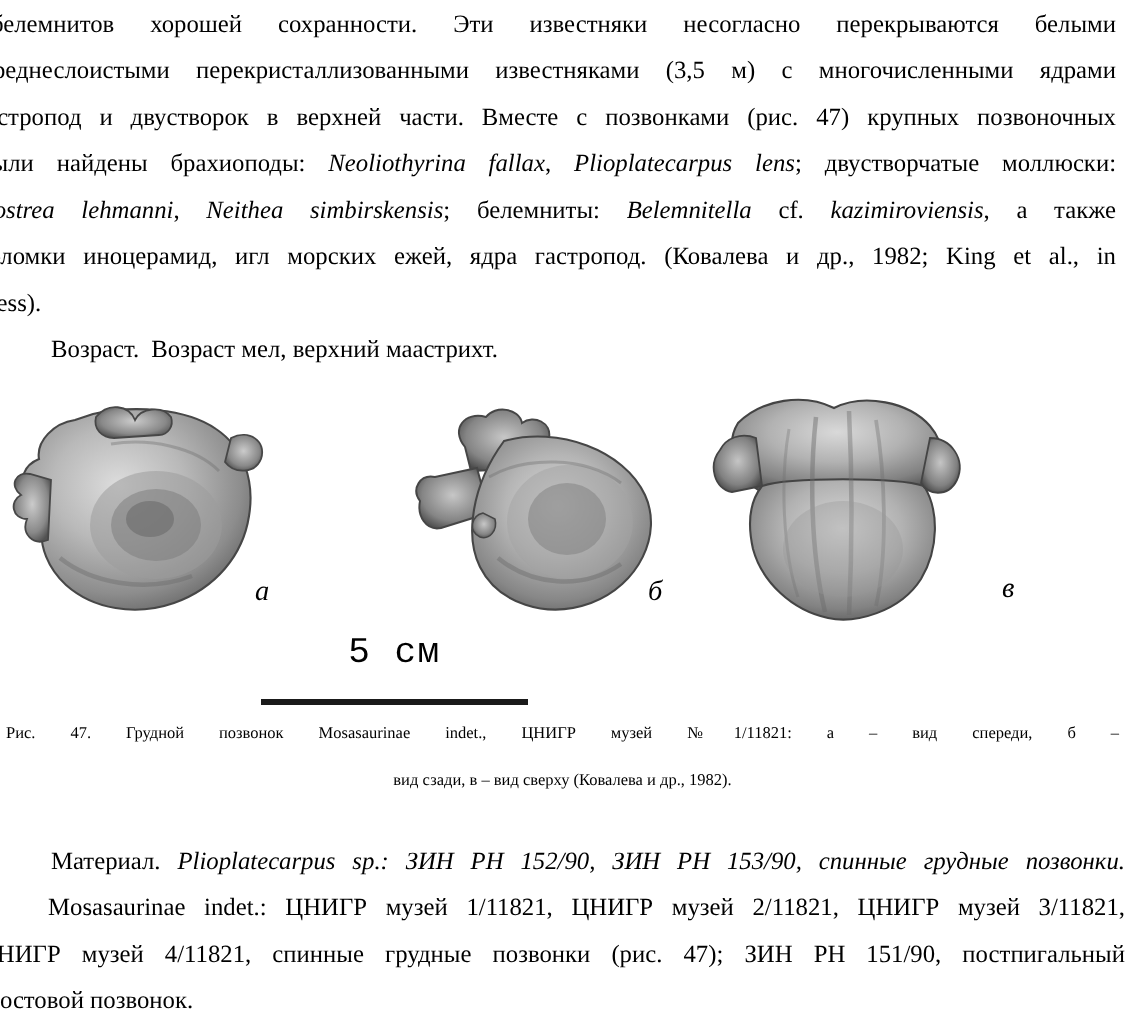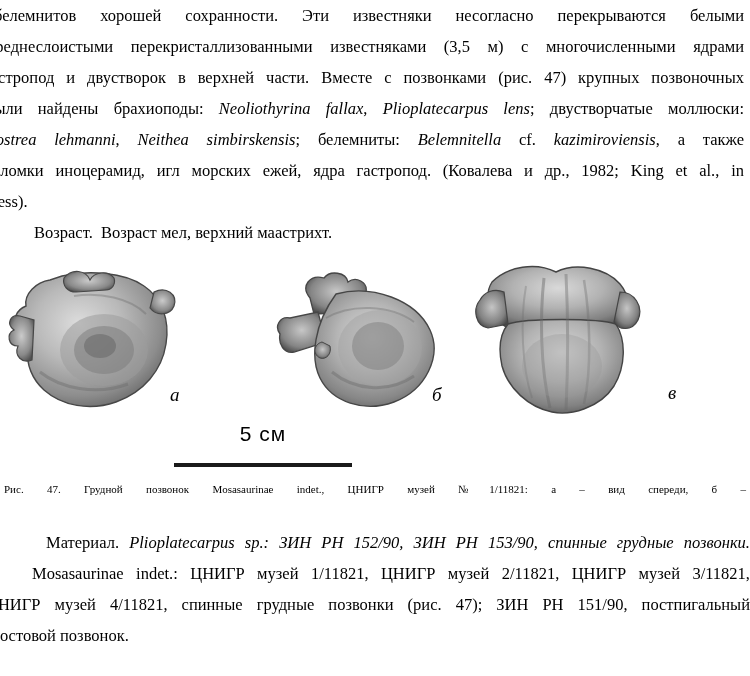--- a/index.html
+++ b/index.html
@@ -82,22 +82,22 @@
   #lbl-c { left: 668px; top: 120px; }
 
   .scalebar-wrap {
     position: absolute;
     left: 168px;
     top: 160px;
     width: 190px;
     text-align: center;
   }
   .scalebar-text {
-    font-family: Liberation Sans, sans-serif;
-    font-size: 21px;
+    font-family: Liberation Mono, monospace;
+    font-size: 24px;
     letter-spacing: 1px;
     margin-bottom: 17px;
   }
   .scalebar-line {
     height: 4px;
     background: #1a1a1a;
     width: 178px;
     margin: 0 auto;
   }
 
@@ -255,24 +255,25 @@
     <div class="lbl" id="lbl-c">в</div>
 
     <div class="scalebar-wrap">
       <div class="scalebar-text">5 см</div>
       <div class="scalebar-line"></div>
     </div>
   </div>
 
   <div class="caption">
     <span class="line1">Рис. 47. Грудной позвонок Mosasaurinae indet., ЦНИГР музей №1/11821: а – вид спереди, б –</span>
+    <span class="line2">вид сзади, в – вид сверху (Ковалева и др., 1982).</span>
   </div>
 
   <div class="material-block">
-    <div class="para indent" style="text-align:justify; text-align-last:justify;padding-left:12px;">
+    <div class="para indent" style="text-align:justify; text-align-last:justify;">
       <b>Материал.</b>
       <i style="font-style:italic;">Plioplatecarpus sp.: ЗИН РН 152/90, ЗИН РН 153/90, спинные грудные позвонки.</i>
     </div>
     <div class="para indent" style="text-align:justify; text-align-last:justify; margin-left:-2px;">
       <span>Mosasaurinae indet.: ЦНИГР музей 1/11821, ЦНИГР музей 2/11821, ЦНИГР музей 3/11821,</span>
     </div>
     <div class="para" style="text-align:justify; text-align-last:justify; margin-left:-14px;">
       <span>ЦНИГР музей 4/11821, спинные грудные позвонки (рис. 47); ЗИН РН 151/90, постпигальный</span>
     </div>
     <div class="para" style="margin-left:-16px;">

